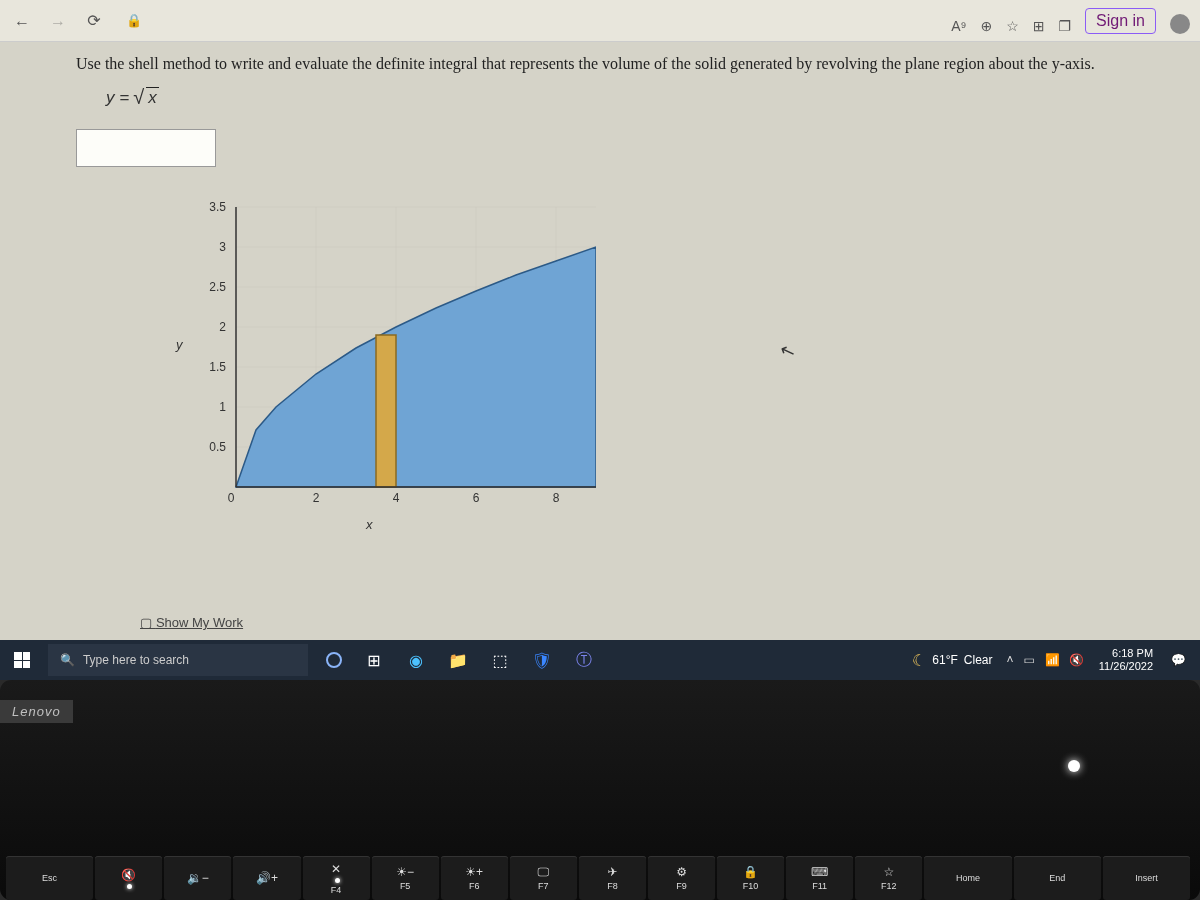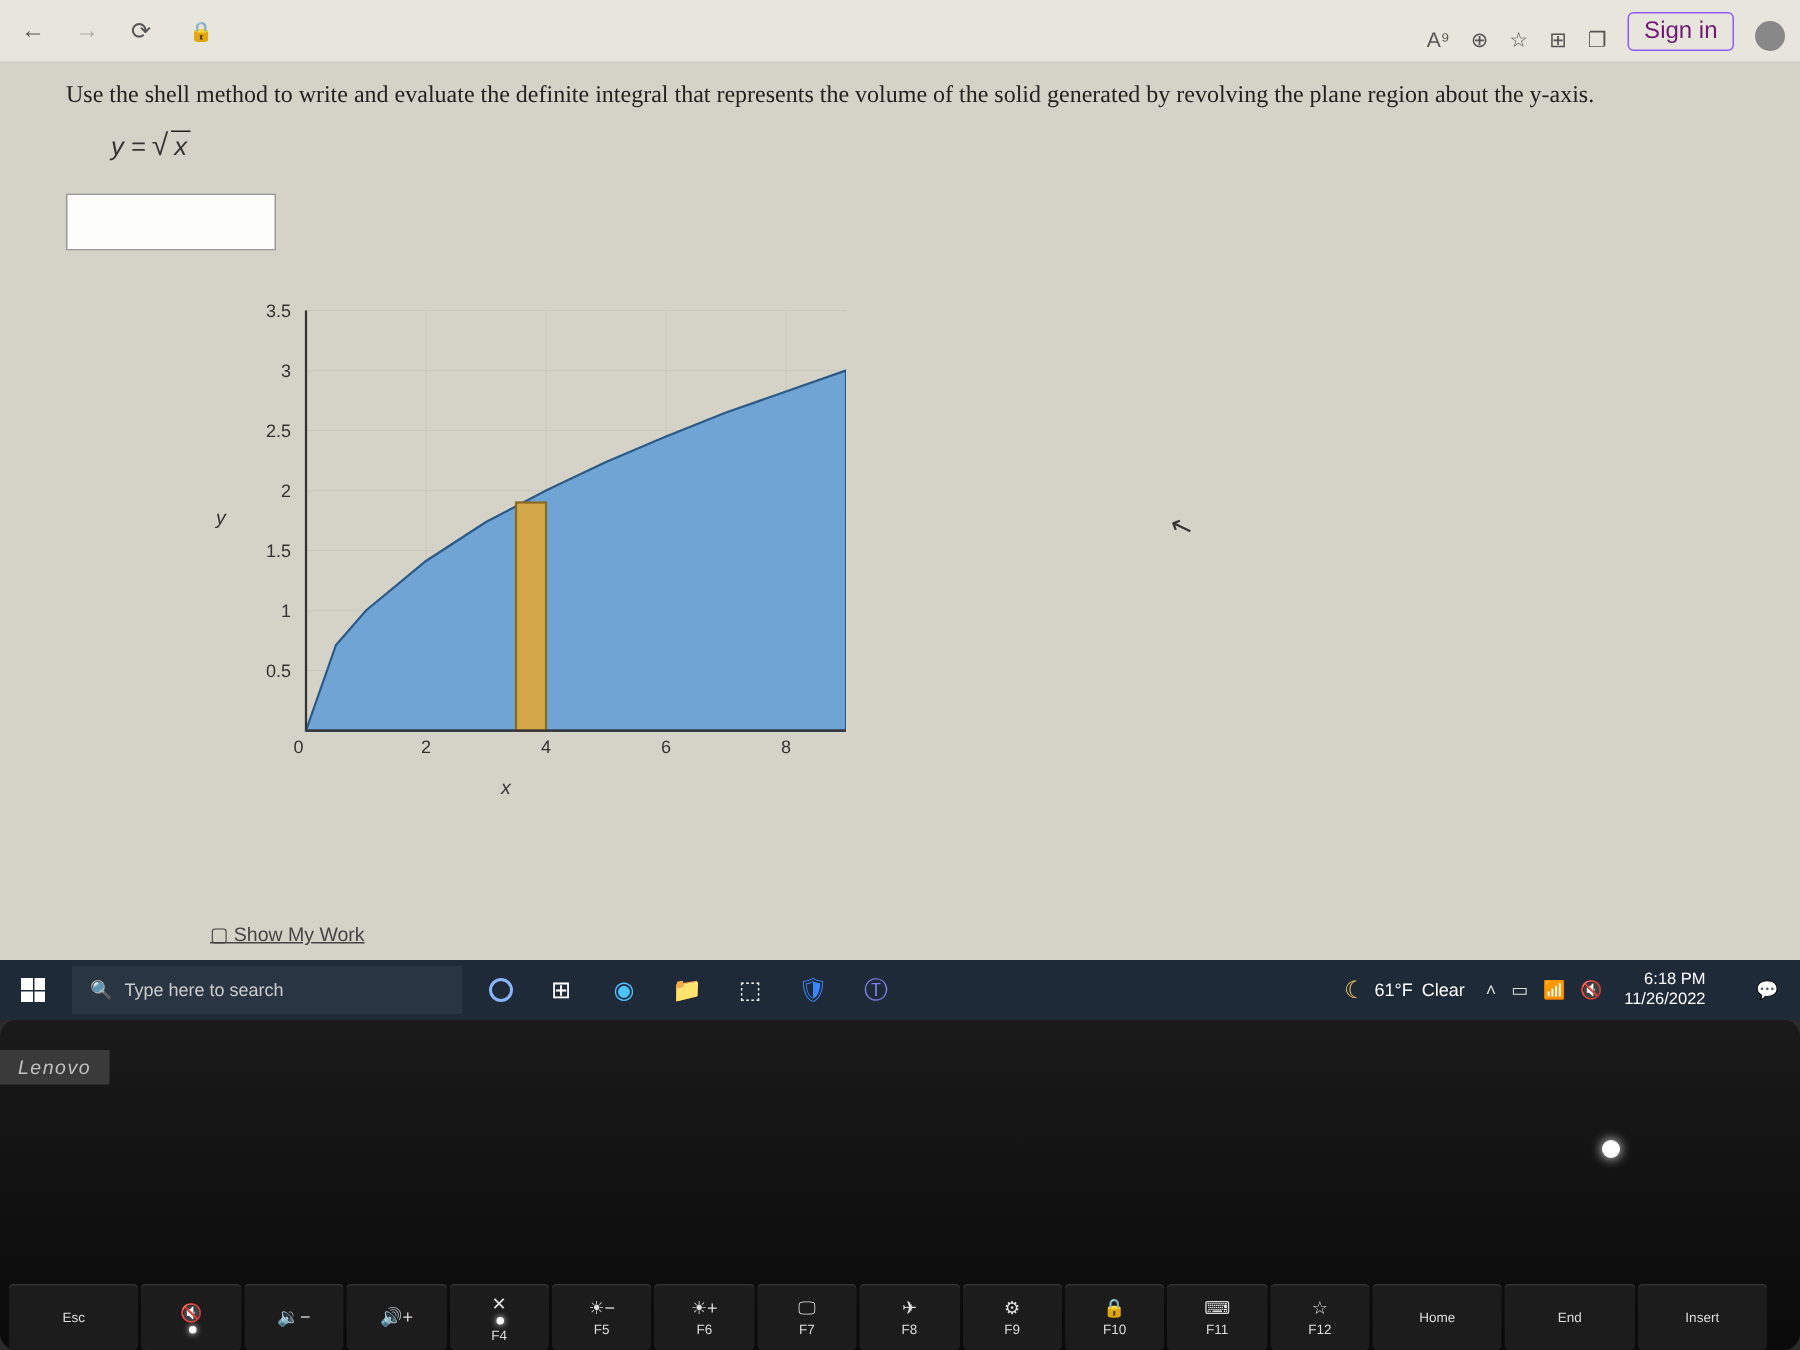--- a/index.html
+++ b/index.html
@@ -8,21 +8,21 @@
   .screen-area { position: absolute; top: 0; left: 0; right: 0; height: 680px; background: #d5d3c8; }
 
   .browser-bar { height: 42px; display: flex; align-items: center; padding: 0 10px; gap: 12px; background: #e8e6dc; border-bottom: 1px solid #ccc; }
   .nav-btn { width: 24px; height: 24px; display: flex; align-items: center; justify-content: center; color: #555; cursor: pointer; font-size: 16px; }
   .url-bar { flex: 1; display: flex; align-items: center; gap: 8px; color: #666; font-size: 13px; padding: 4px 8px; }
   .lock { color: #666; }
   .browser-right { display: flex; align-items: flex-end; gap: 14px; color: #555; font-size: 14px; }
   .sign-in-btn { border: 1px solid #8b5cf6; color: #701a75; padding: 3px 10px; border-radius: 4px; font-size: 16px; }
   .profile-icon { width: 20px; height: 20px; border-radius: 50%; background: #888; }
 
-  .content { padding: 10px 20px 20px 44px; color: #333; }
+  .content { padding: 10px 20px 20px 76px; color: #333; }
   .problem-text { font-family: Georgia, serif; color: #222; font-size: 16px; line-height: 1.5; }
   .equation { margin: 10px 0 0 30px; font-family: Georgia, serif; font-style: italic; font-size: 17px; display: flex; align-items: center; gap: 4px; }
   .sqrt-sym { position: relative; display: inline-block; }
   .sqrt-sym::before { content: "√"; font-size: 20px; }
   .sqrt-bar { border-top: 1px solid #222; padding: 0 2px; margin-left: -2px; }
 
   .answer-box { width: 140px; height: 38px; border: 1px solid #999; background: #fdfdf9; margin: 20px 0 30px 0; }
 
   .chart-container { position: relative; width: 400px; height: 320px; margin-left: 120px; }
   .chart-svg { width: 100%; height: 100%; }
@@ -38,26 +38,26 @@
   .win-logo { width: 16px; height: 16px; display: grid; grid-template: 1fr 1fr / 1fr 1fr; gap: 1px; }
   .win-logo div { background: #fff; }
   .search-box { display: flex; align-items: center; gap: 8px; background: #2a3544; width: 260px; height: 32px; padding: 0 12px; color: #ccc; margin-left: 4px; }
   .task-icons { display: flex; align-items: center; gap: 6px; margin-left: 10px; }
   .task-icon { width: 36px; height: 36px; display: flex; align-items: center; justify-content: center; font-size: 16px; }
   .task-icon.cortana { border: 2px solid #8ab4f8; border-radius: 50%; width: 16px; height: 16px; margin: 0 8px; }
   .taskbar-right { margin-left: auto; display: flex; align-items: center; gap: 6px; padding-right: 8px; }
   .weather { display: flex; align-items: center; gap: 6px; }
   .weather-icon { color: #f4c95d; font-size: 16px; }
   .tray-icons { display: flex; align-items: center; gap: 10px; color: #ddd; font-size: 12px; margin: 0 8px; }
-  .clock { text-align: right; line-height: 1.2; font-size: 11px; margin-right: 22px;}
+  .clock { text-align: right; line-height: 1.2; font-size: 11px; margin-right: 6px;}
 
   .laptop-area { position: absolute; top: 680px; left: 0; right: 0; bottom: 0; background: linear-gradient(#1a1a1a, #0a0a0a); border-radius: 11px; }
   .lenovo-badge { position: absolute; top: 20px; left: 0; background: #3a3a3a; color: #c0c0c0; font-size: 13px; font-style: italic; font-family: Arial; padding: 4px 12px; letter-spacing: 1px; }
   .power-btn { position: absolute; top: 80px; right: 120px; width: 12px; height: 12px; background: #fff; border-radius: 50%; box-shadow: 0 0 8px #fff; }
-  .keyboard-row { position: absolute; bottom: 0; left: 0; right: 16px; height: 60px; display: flex; align-items: flex-end; gap: 2px; padding: 0 6px 0 6px; justify-content: flex-end; }
+  .keyboard-row { position: absolute; bottom: 0; left: 0; right: 4px; height: 60px; display: flex; align-items: flex-end; gap: 2px; padding: 0 6px 0 6px; justify-content: flex-end; }
   .key { background: #1c1c1c; color: #ddd; border-radius: 3px; font-size: 9px; display: flex; flex-direction: column; align-items: center; justify-content: center; height: 44px; flex: 1; gap: 2px; box-shadow: inset 0 1px 0 #333; }
   .key.wide { flex: 1.3; }
   .key .icon { font-size: 12px; }
   .led { width: 5px; height: 5px; background: #fff; border-radius: 50%; display: inline-block; margin-left: 2px; box-shadow: 0 0 4px #fff; }
 </style>
 </head>
 <body>
 
 <div class="screen-area">
 

